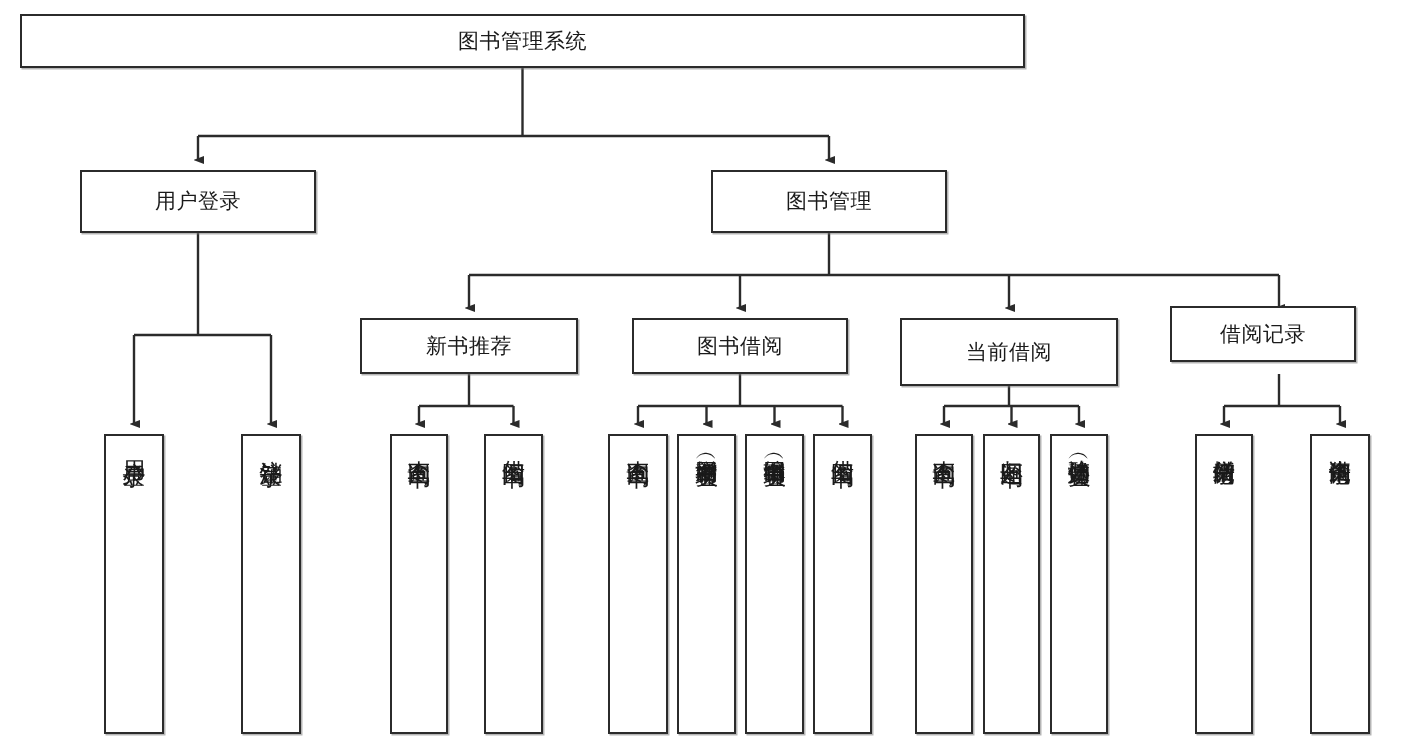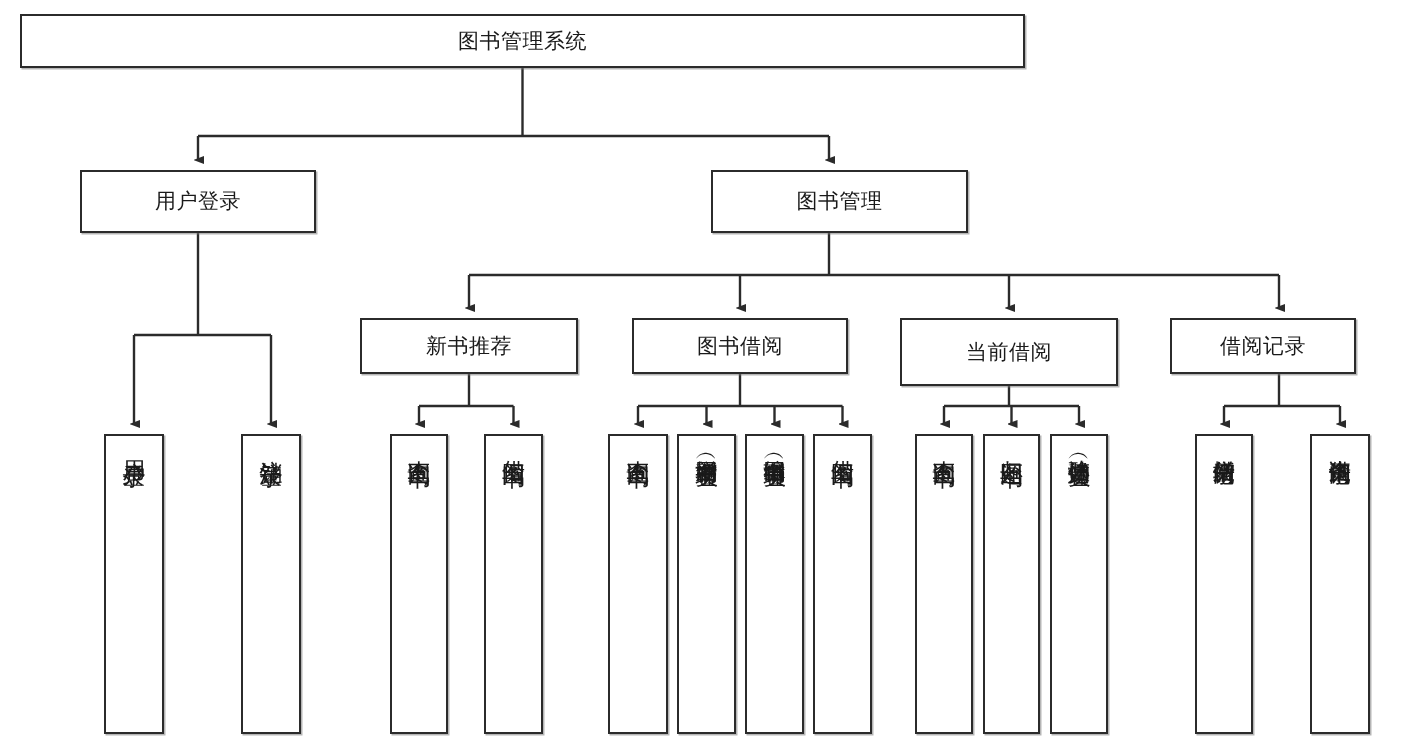--- a/index.html
+++ b/index.html
@@ -125,34 +125,34 @@
     </g>
   </svg>
 
   <div class="node horiz" style="left:20px; top:14px; width:1005px; height:54px;">
     <span class="node-label">图书管理系统</span>
   </div>
 
   <div class="node horiz" style="left:80px; top:170px; width:236px; height:63px;">
     <span class="node-label">用户登录</span>
   </div>
-  <div class="node horiz" style="left:711px; top:170px; width:257px; height:63px;">
+  <div class="node horiz" style="left:711px; top:170px; width:236px; height:63px;">
     <span class="node-label">图书管理</span>
   </div>
 
   <div class="node horiz" style="left:360px; top:318px; width:218px; height:56px;">
     <span class="node-label">新书推荐</span>
   </div>
   <div class="node horiz" style="left:632px; top:318px; width:216px; height:56px;">
     <span class="node-label">图书借阅</span>
   </div>
   <div class="node horiz" style="left:900px; top:318px; width:218px; height:68px;">
     <span class="node-label">当前借阅</span>
   </div>
-  <div class="node horiz" style="left:1170px; top:318px; width:186px; height:56px;">
+  <div class="node horiz" style="left:1170px; top:306px; width:186px; height:56px;">
     <span class="node-label">借阅记录</span>
   </div>
 
   <div class="node vert" style="left:104px; top:434px; width:60px; height:300px;">
     <span class="node-label">用户登录</span>
   </div>
   <div class="node vert" style="left:241px; top:434px; width:60px; height:300px;">
     <span class="node-label">注销登录</span>
   </div>
 

